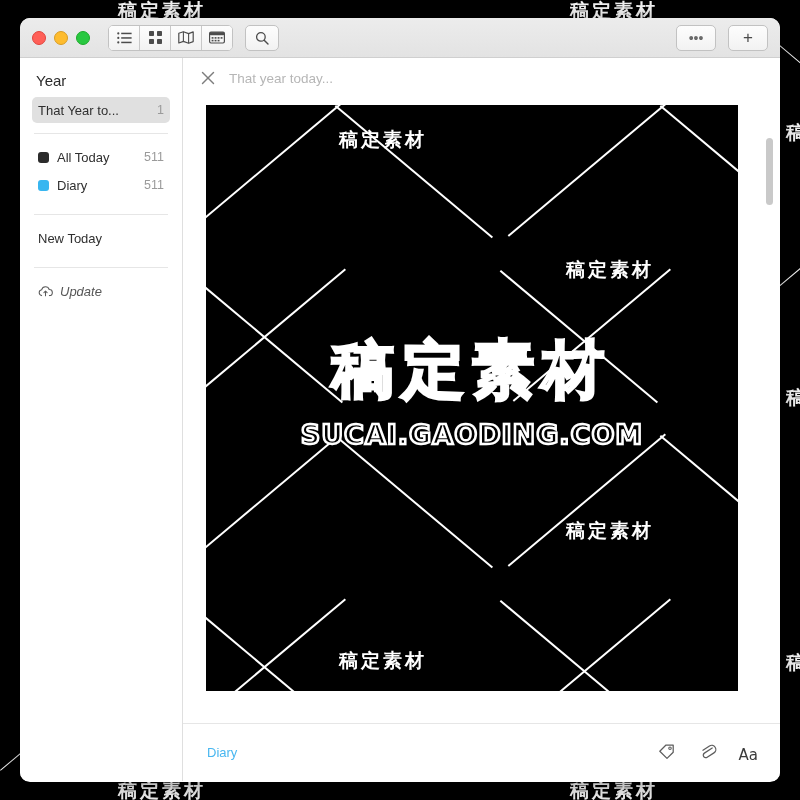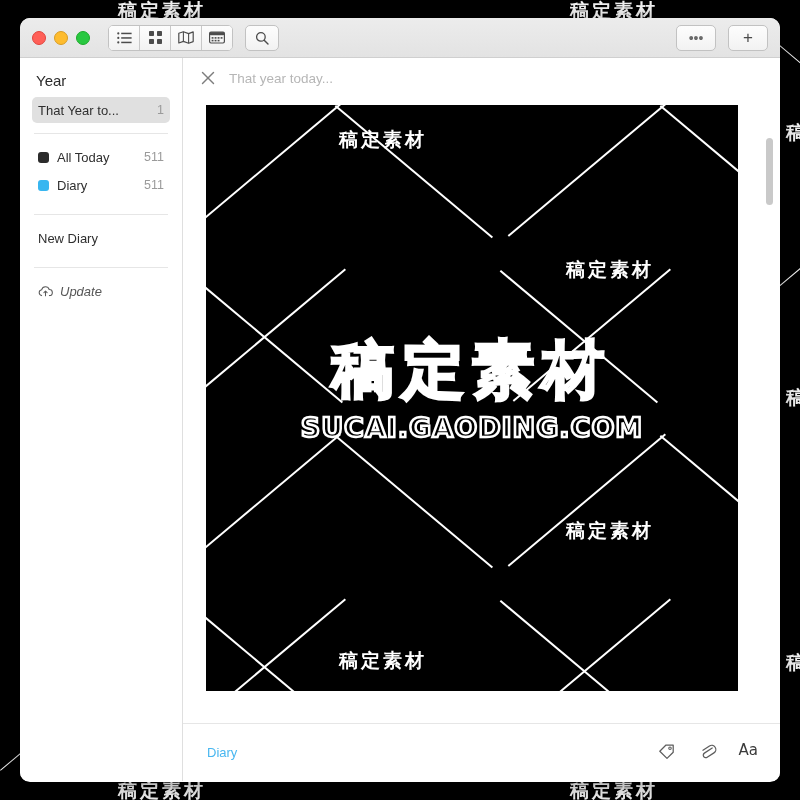--- a/index.html
+++ b/index.html
@@ -242,21 +242,21 @@
     -webkit-text-stroke: 3px #ffffff;
     line-height: 1.05;
   }
   .wm-en {
     font-family: "DejaVu Sans", "Liberation Sans", sans-serif;
     font-size: 27px;
     font-weight: 700;
     letter-spacing: 1px;
     color: #000;
     -webkit-text-stroke: 2.5px #ffffff;
-    margin-top: 10px;
+    margin-top: 17px;
   }
   .wm-small {
     position: absolute;
     color: #ffffff;
     font-family: "DejaVu Sans", "Liberation Sans", sans-serif;
     font-size: 19px;
     font-weight: 700;
     letter-spacing: 3px;
     white-space: nowrap;
     pointer-events: none;
@@ -295,21 +295,21 @@
     align-items: center;
     padding: 0 22px 0 24px;
   }
   .tagword {
     font-size: 13px;
     color: #49b7f0;
   }
   .bottom-icons {
     margin-left: auto;
     display: flex;
-    align-items: flex-start;
+    align-items: flex-end;
     gap: 22px;
     color: #5d5d5d;
   }
   .aa {
     font-size: 15px;
     color: #3b3b3b;
     font-family: "DejaVu Sans", "Liberation Sans", sans-serif;
   }
 </style>
 </head>
@@ -410,21 +410,21 @@
 
         <div class="sb-row">
           <span class="swatch" style="background:#38b6f0;"></span>
           <span class="lbl">Diary</span>
           <span class="cnt">511</span>
         </div>
 
         <div class="sb-sep" style="margin-top:16px;"></div>
 
         <div class="sb-row plain" style="margin-top:8px;">
-          <span class="lbl">New Diary</span>
+          <span class="lbl">New Today</span>
         </div>
 
         <div class="sb-sep" style="margin-top:16px;"></div>
 
         <div class="sb-row gray" style="margin-top:10px;font-style:italic;">
           <span class="cloud-icon">
             <svg width="15" height="11" viewBox="0 0 15 11">
               <path d="M3.6 9.6 A3.0 3.0 0 0 1 3.7 3.7 A3.9 3.9 0 0 1 11.2 3.5 A2.9 2.9 0 0 1 11.4 9.6" fill="none" stroke="#5a5a5a" stroke-width="1.05" stroke-linecap="round"></path>
               <path d="M7.5 9.8 L7.5 5.0 M5.9 6.6 L7.5 5.0 L9.1 6.6" fill="none" stroke="#5a5a5a" stroke-width="1.05" stroke-linecap="round" stroke-linejoin="round"></path>
             </svg>

